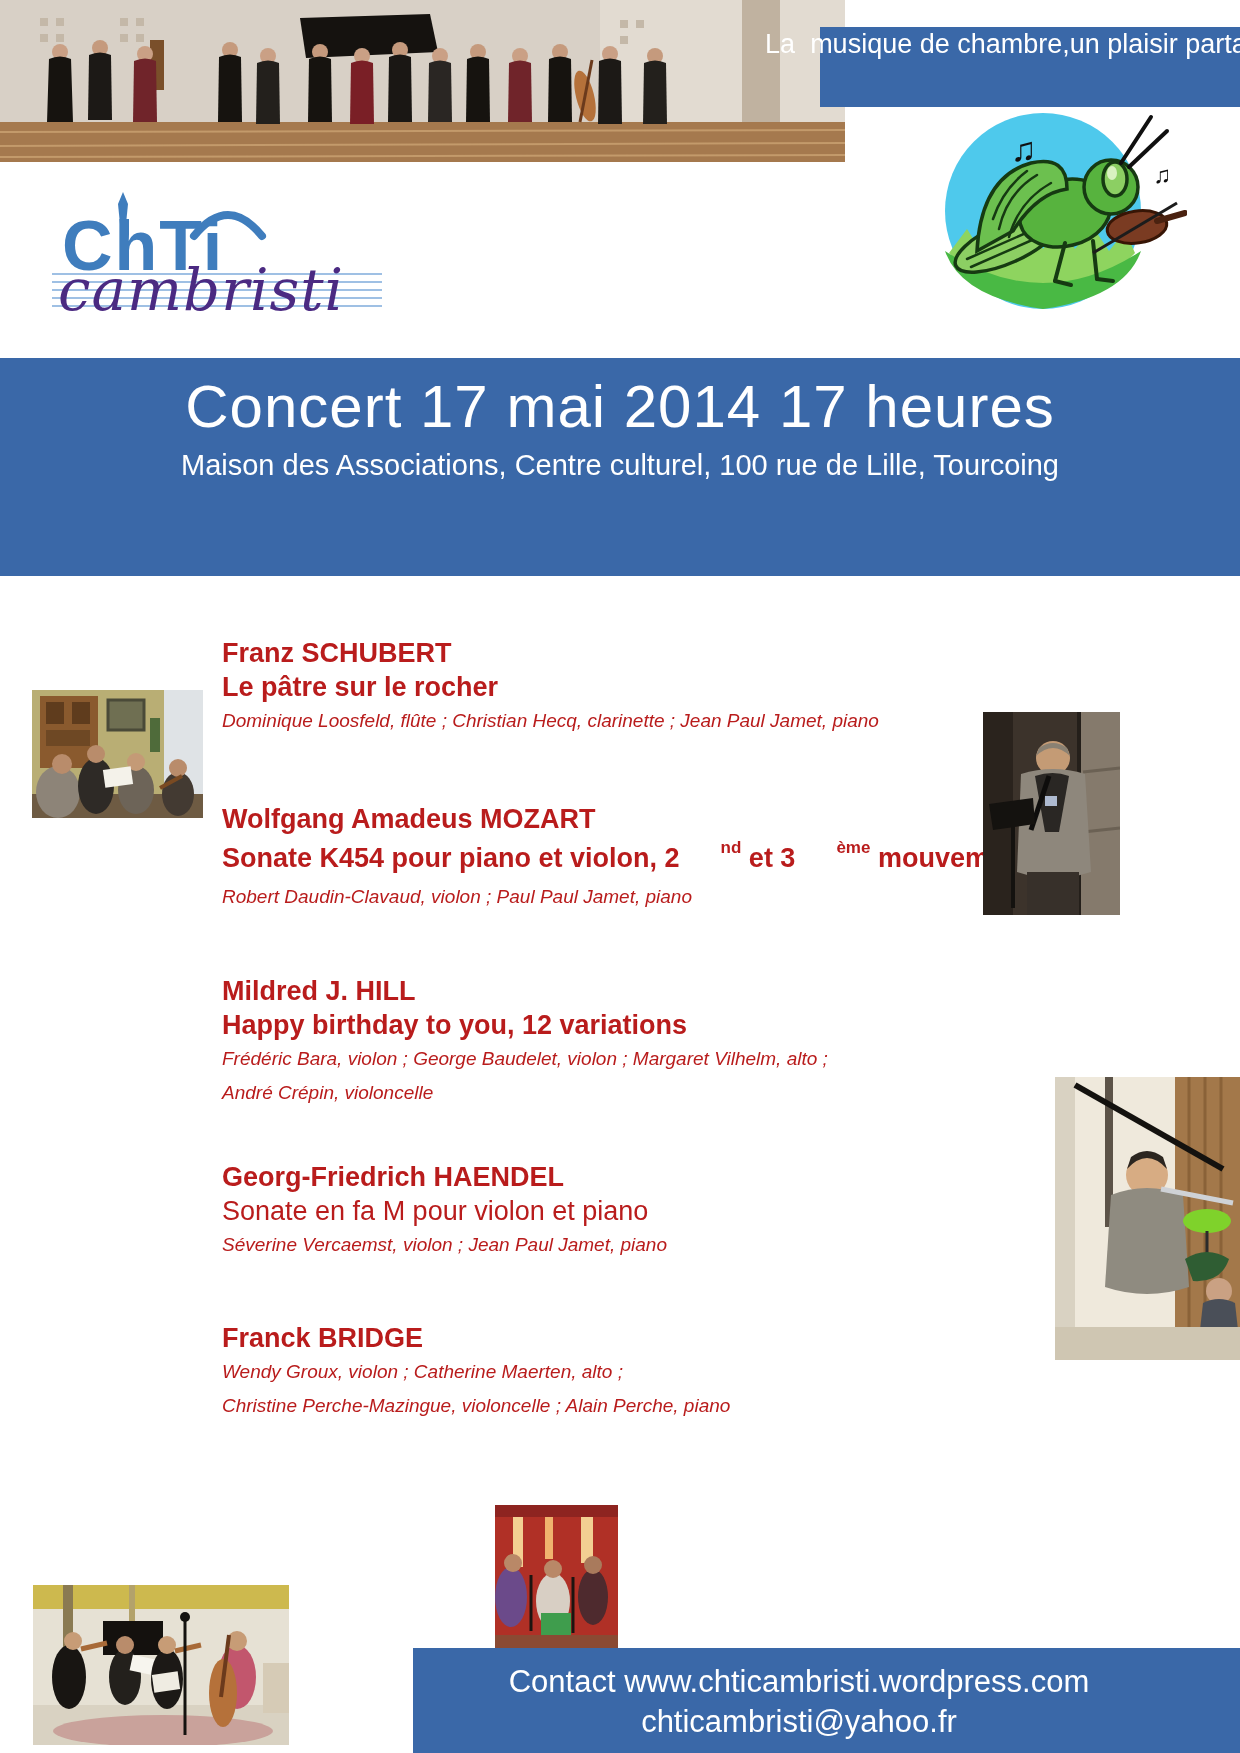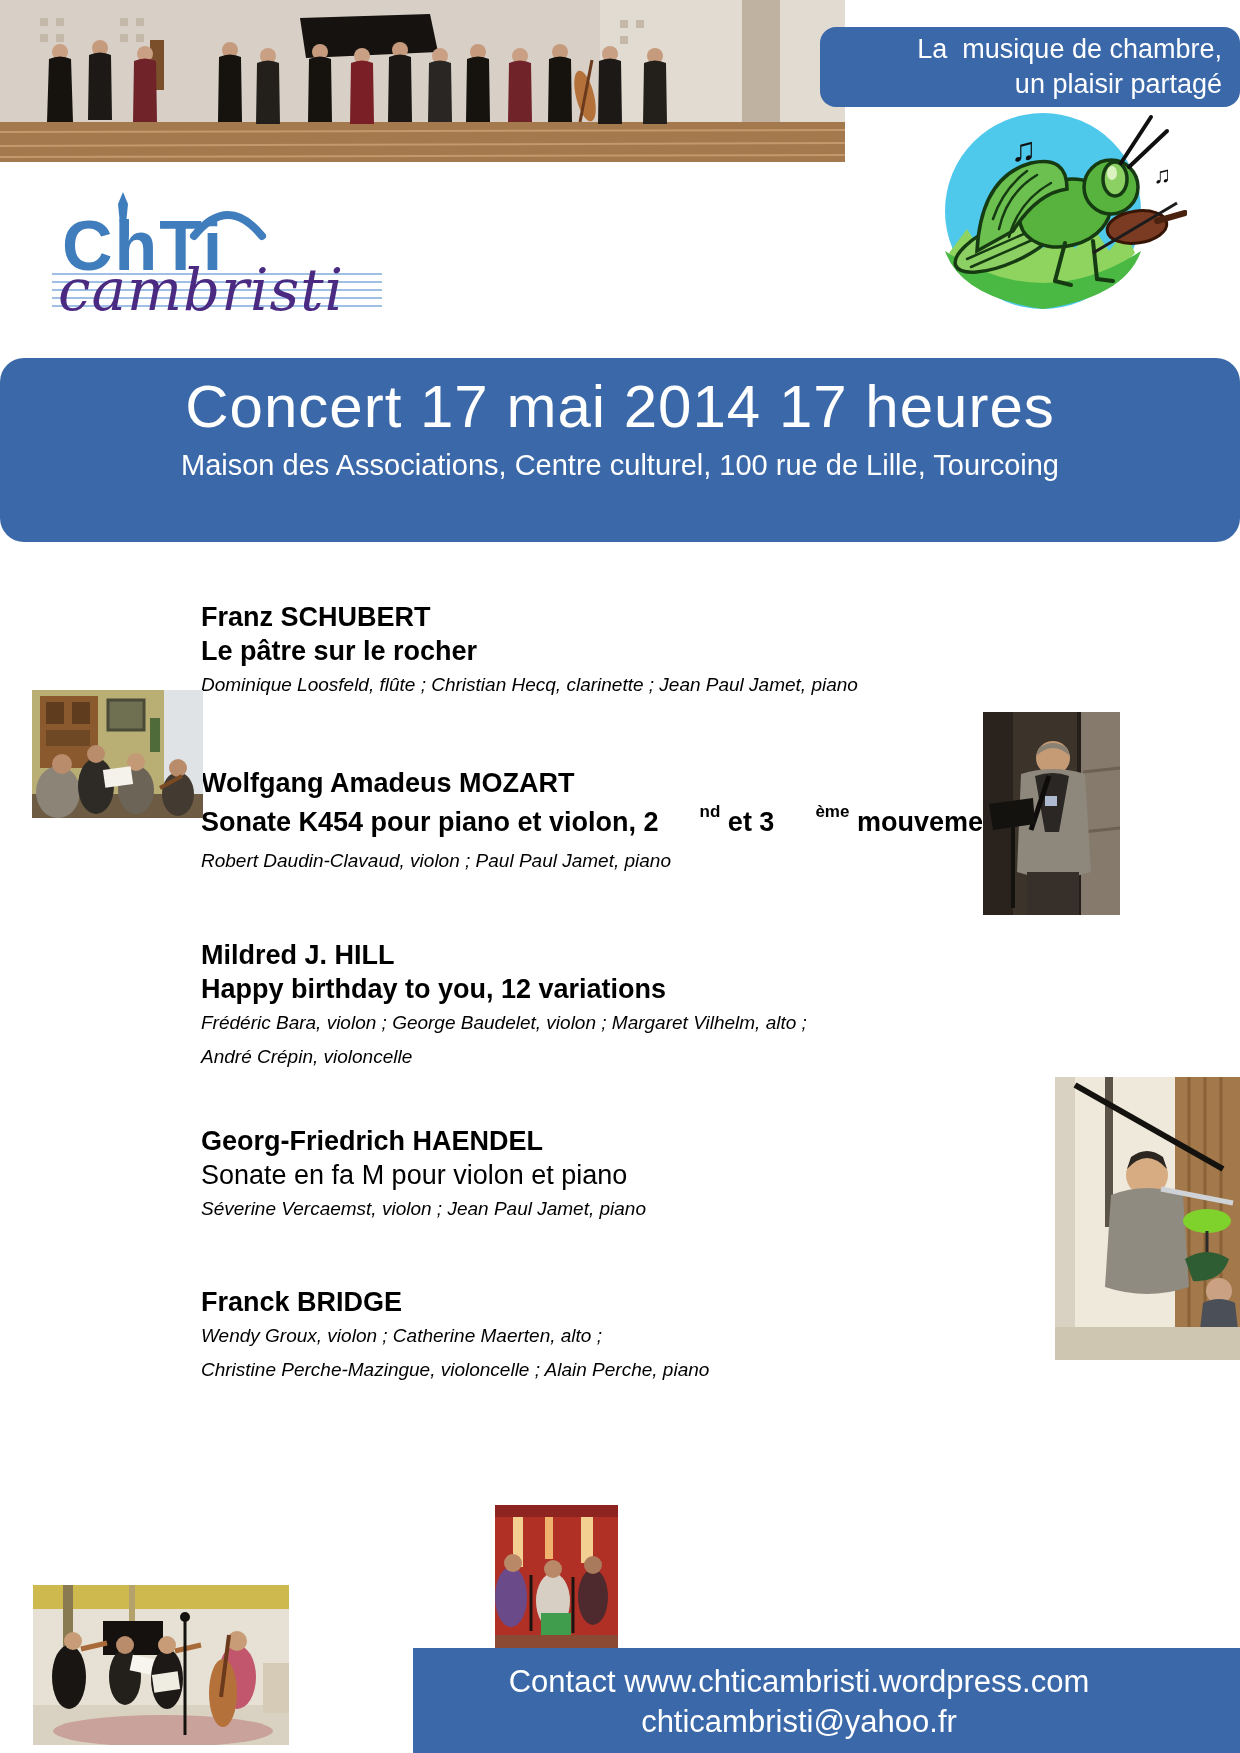--- a/index.html
+++ b/index.html
@@ -10,47 +10,46 @@
     font-family:"Liberation Sans", sans-serif;
     overflow:hidden;
   }
   .photo{position:absolute;overflow:hidden;}
   .photo svg{display:block;width:100%;height:100%;}
 
   
   .banner{position:absolute;background:#3a68a8;color:#ffffff;}
   .banner-tagline{
     left:820px;top:27px;width:420px;height:80px;
-    display:flex;flex-direction:column;justify-content:center;
+    display:flex;flex-direction:row;justify-content:center;
     text-align:right;padding-right:18px;box-sizing:border-box;
-    font-size:27px;line-height:35px;white-space:pre;border-radius:16px;
+    font-size:27px;line-height:35px;white-space:pre;
   }
   .banner-event{
-    left:0;top:358px;width:1240px;height:184px;
+    left:0;top:358px;width:1240px;height:218px;
     text-align:center;
-    border-radius:24px;
   }
   .event-title{font-size:60px;line-height:66px;margin-top:16px;letter-spacing:1px;}
   .event-venue{font-size:29px;line-height:34px;margin-top:8px;}
   .banner-contact{
     left:413px;top:1648px;width:827px;height:105px;
     text-align:center;box-sizing:border-box;
     padding:14px 55px 0 0;
     font-size:31px;line-height:40px;
   }
 
   
   .logo{position:absolute;left:52px;top:190px;width:330px;height:128px;}
   .logo svg{display:block;width:100%;height:100%;}
 
   .grasshopper{position:absolute;left:915px;top:100px;width:272px;height:212px;}
   .grasshopper svg{display:block;width:100%;height:100%;}
 
   
-  .prog-section{position:absolute;left:201px;color:#000000;white-space:nowrap;}
+  .prog-section{position:absolute;left:222px;color:#b91c1c;white-space:nowrap;margin-top:36px;}
   .prog-s1{top:600px;}
   .prog-s2{top:766px;}
   .prog-s3{top:938px;}
   .prog-s4{top:1124px;}
   .prog-s5{top:1285px;}
   .composer{font-size:27px;font-weight:bold;line-height:34px;}
   .piece{font-size:27px;font-weight:bold;line-height:34px;}
   .piece.regular{font-weight:normal;}
   .piece.with-sup{line-height:44px;}
   .piece .sup{font-size:17px;position:relative;top:-14px;line-height:0;padding-left:41px;}

